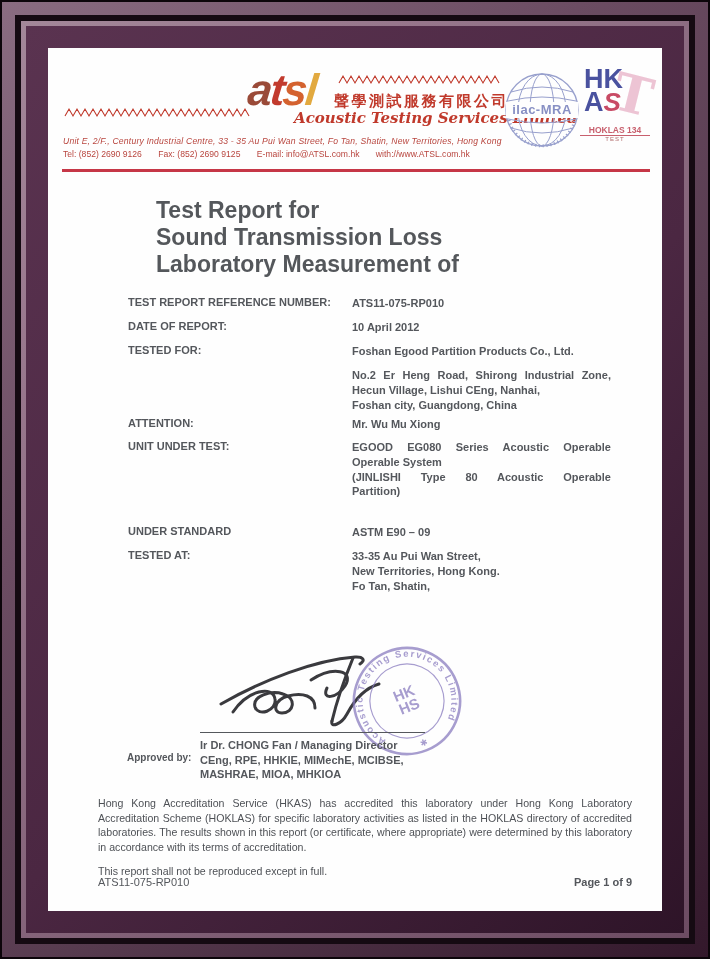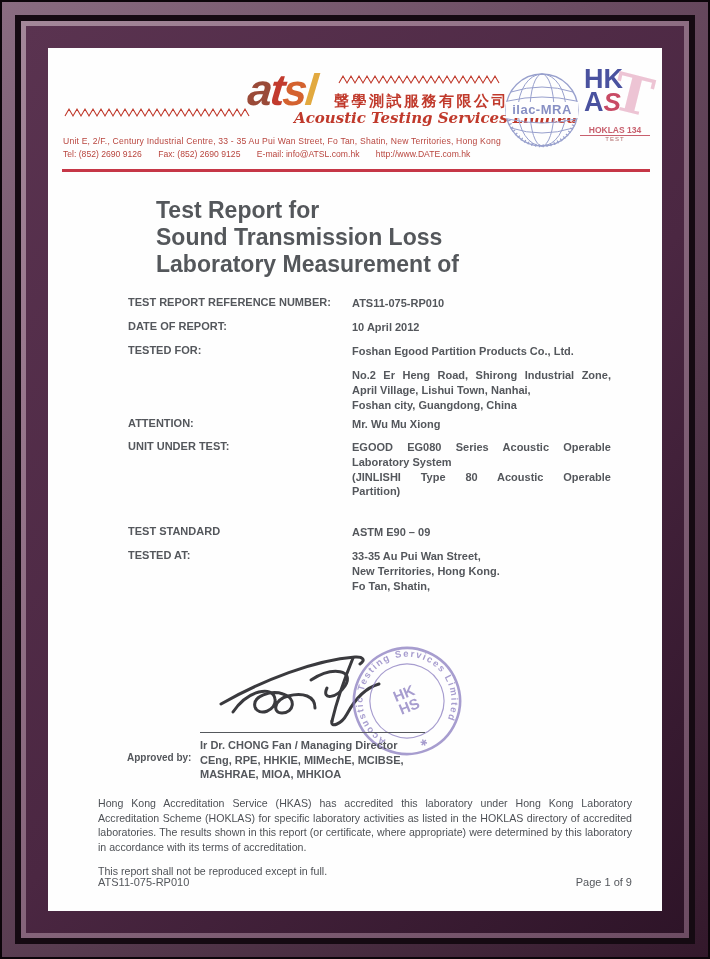--- a/index.html
+++ b/index.html
@@ -17,21 +17,21 @@
   .page{position:absolute;inset:48px;background:#fefefe;}
 
   .abs{position:absolute;}
 
   
   .atsl{left:200px;top:20px;font-size:44px;font-weight:bold;font-style:italic;
         letter-spacing:-2px;transform:skewX(-6deg);line-height:1;}
   .cn{left:286px;top:44px;font-size:15px;font-weight:bold;letter-spacing:2.5px;color:#c0392b;}
   .script{left:246px;top:61px;font-size:15px;font-style:italic;font-weight:bold;
           font-family:"DejaVu Serif",serif;color:#c0392b;}
-  .hdr-addr{left:15px;top:88px;font-size:8.6px;color:#b8453e;letter-spacing:.2px;font-weight:500;}
+  .hdr-addr{left:15px;top:88px;font-size:8.6px;color:#b8453e;letter-spacing:.2px;font-weight:500;font-style:italic;}
   .hdr-contact{left:15px;top:101px;font-size:8.6px;color:#b8453e;font-weight:500;}
   .hdr-contact span{margin-right:14px;}
   .rule{left:14px;top:121px;width:588px;height:3px;background:#c63747;}
 
   
   .hkas{left:536px;top:20px;width:66px;height:82px;}
   .hkas .row1{font-size:27px;font-weight:bold;color:#4a529f;line-height:22px;letter-spacing:0px;}
   .hkas .a{font-size:27px;font-weight:bold;color:#4a529f;}
   .hkas .s{font-size:26px;font-weight:bold;color:#c84a64;font-style:italic;}
   .hkas .t{position:absolute;left:30px;top:-4px;font-size:52px;font-weight:bold;
@@ -54,21 +54,21 @@
   .approved{left:79px;top:704px;font-size:10px;font-weight:600;color:#54575c;}
   .sigline{left:152px;top:684px;width:225px;height:0;border-top:1.6px solid #55585c;}
   .signame{left:152px;top:690px;font-size:11px;font-weight:bold;color:#54575c;line-height:14.5px;}
 
   
   .para{left:50px;top:748px;width:534px;font-size:10.6px;line-height:14.6px;
         color:#4e5156;text-align:justify;font-weight:500;}
   .repro{left:50px;top:806px;font-size:10.6px;color:#4e5156;font-weight:500;margin-top:11px;}
   .footer-left{left:50px;top:828px;font-size:11px;color:#54575c;font-weight:500;}
   .footer-right{left:404px;top:828px;width:180px;text-align:right;font-size:11px;
-        color:#54575c;font-weight:400;}
+        color:#54575c;font-weight:700;}
 </style>
 </head>
 <body>
 
 <div class="f-edge"></div>
 <div class="f-outer"></div>
 <div class="f-groove"></div>
 <div class="f-light"></div>
 <div class="f-inner"></div>
 
@@ -108,57 +108,57 @@
     </div>
     <div class="hoklas">HOKLAS 134</div>
     <div class="hoklas-test">TEST</div>
   </div>
 
   <div class="abs hdr-addr">Unit E, 2/F., Century Industrial Centre, 33 - 35 Au Pui Wan Street, Fo Tan, Shatin, New Territories, Hong Kong</div>
   <div class="abs hdr-contact">
     <span>Tel: (852) 2690 9126</span>
     <span>Fax: (852) 2690 9125</span>
     <span>E-mail: info@ATSL.com.hk</span>
-    <span>http://www.DATE.com.hk</span>
+    <span>with://www.ATSL.com.hk</span>
   </div>
   <div class="abs rule"></div>
 
   <div class="abs title">
     <div>Test Report for</div>
     <div>Sound Transmission Loss</div>
     <div>Laboratory Measurement of</div>
   </div>
 
   <div class="lbl" style="top:248px">TEST REPORT REFERENCE NUMBER:</div>
   <div class="val" style="top:248px">ATS11-075-RP010</div>
 
   <div class="lbl" style="top:272px">DATE OF REPORT:</div>
   <div class="val" style="top:272px">10 April 2012</div>
 
   <div class="lbl" style="top:296px">TESTED FOR:</div>
   <div class="val" style="top:296px">Foshan Egood Partition Products Co., Ltd.</div>
 
   <div class="val" style="top:320px">
     <div class="stretch">No.2 Er Heng Road, Shirong Industrial Zone,</div>
-    <div>April Village, Lishui Town, Nanhai,</div>
+    <div>Hecun Village, Lishui CEng, Nanhai,</div>
     <div>Foshan city, Guangdong, China</div>
   </div>
 
   <div class="lbl" style="top:369px">ATTENTION:</div>
   <div class="val" style="top:369px">Mr. Wu Mu Xiong</div>
 
   <div class="lbl" style="top:392px">UNIT UNDER TEST:</div>
   <div class="val" style="top:392px">
     <div class="stretch">EGOOD EG080 Series Acoustic Operable</div>
-    <div>Laboratory System</div>
+    <div>Operable System</div>
     <div class="stretch">(JINLISHI Type 80 Acoustic Operable</div>
     <div>Partition)</div>
   </div>
 
-  <div class="lbl" style="top:477px">TEST STANDARD</div>
+  <div class="lbl" style="top:477px">UNDER STANDARD</div>
   <div class="val" style="top:477px">ASTM E90 – 09</div>
 
   <div class="lbl" style="top:501px">TESTED AT:</div>
   <div class="val" style="top:501px">
     <div>33-35 Au Pui Wan Street,</div>
     <div>New Territories, Hong Kong.</div>
     <div>Fo Tan, Shatin,</div>
   </div>
 
   <svg class="abs" style="left:155px;top:600px" width="235" height="88">

